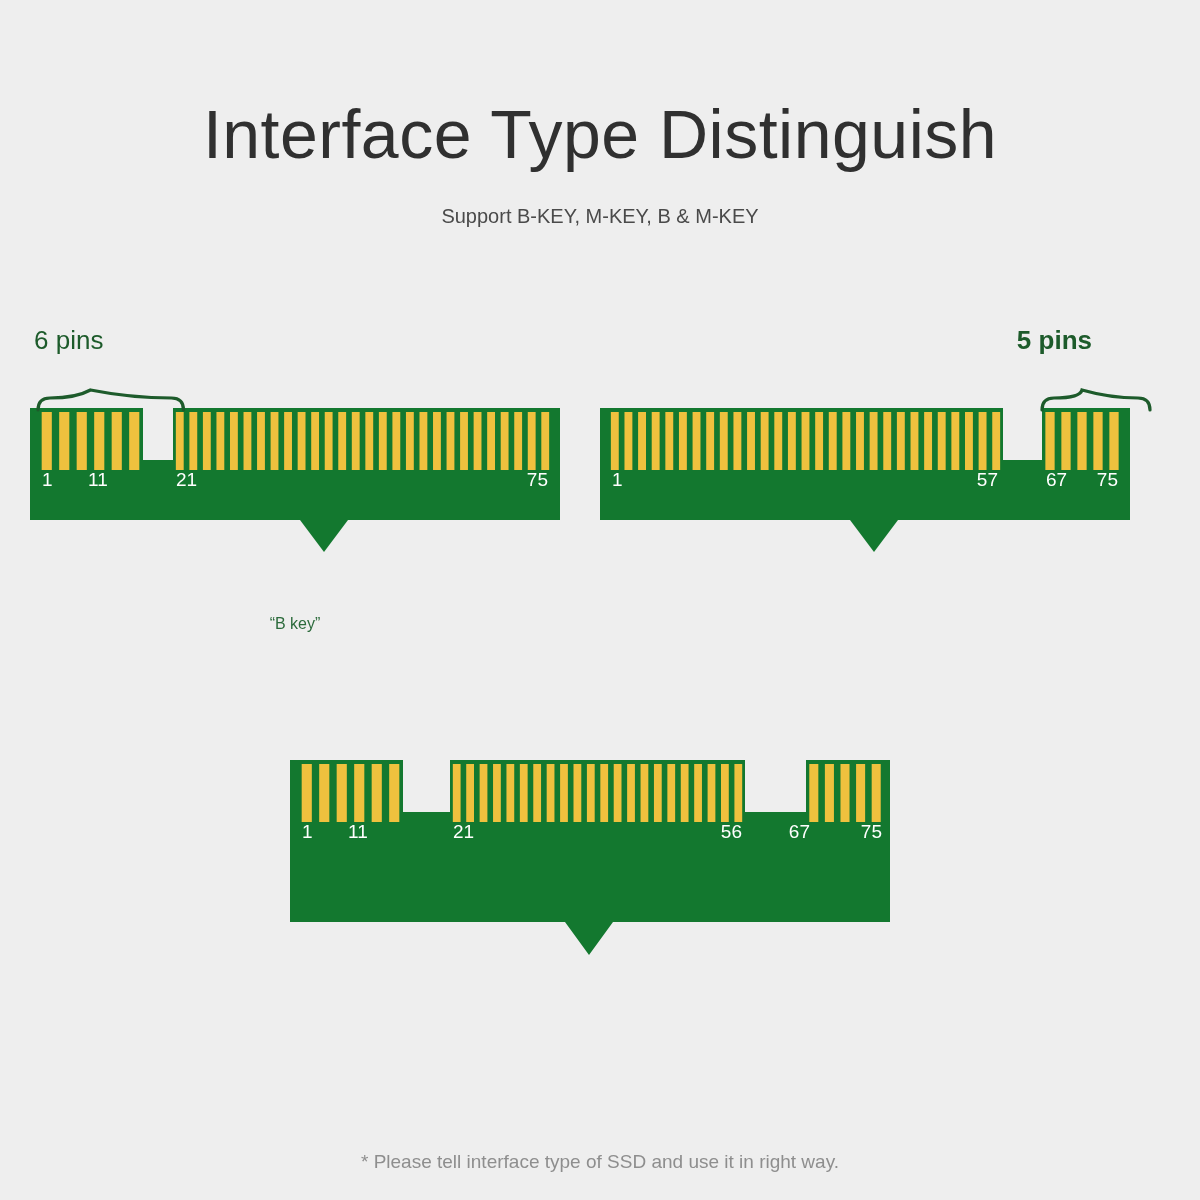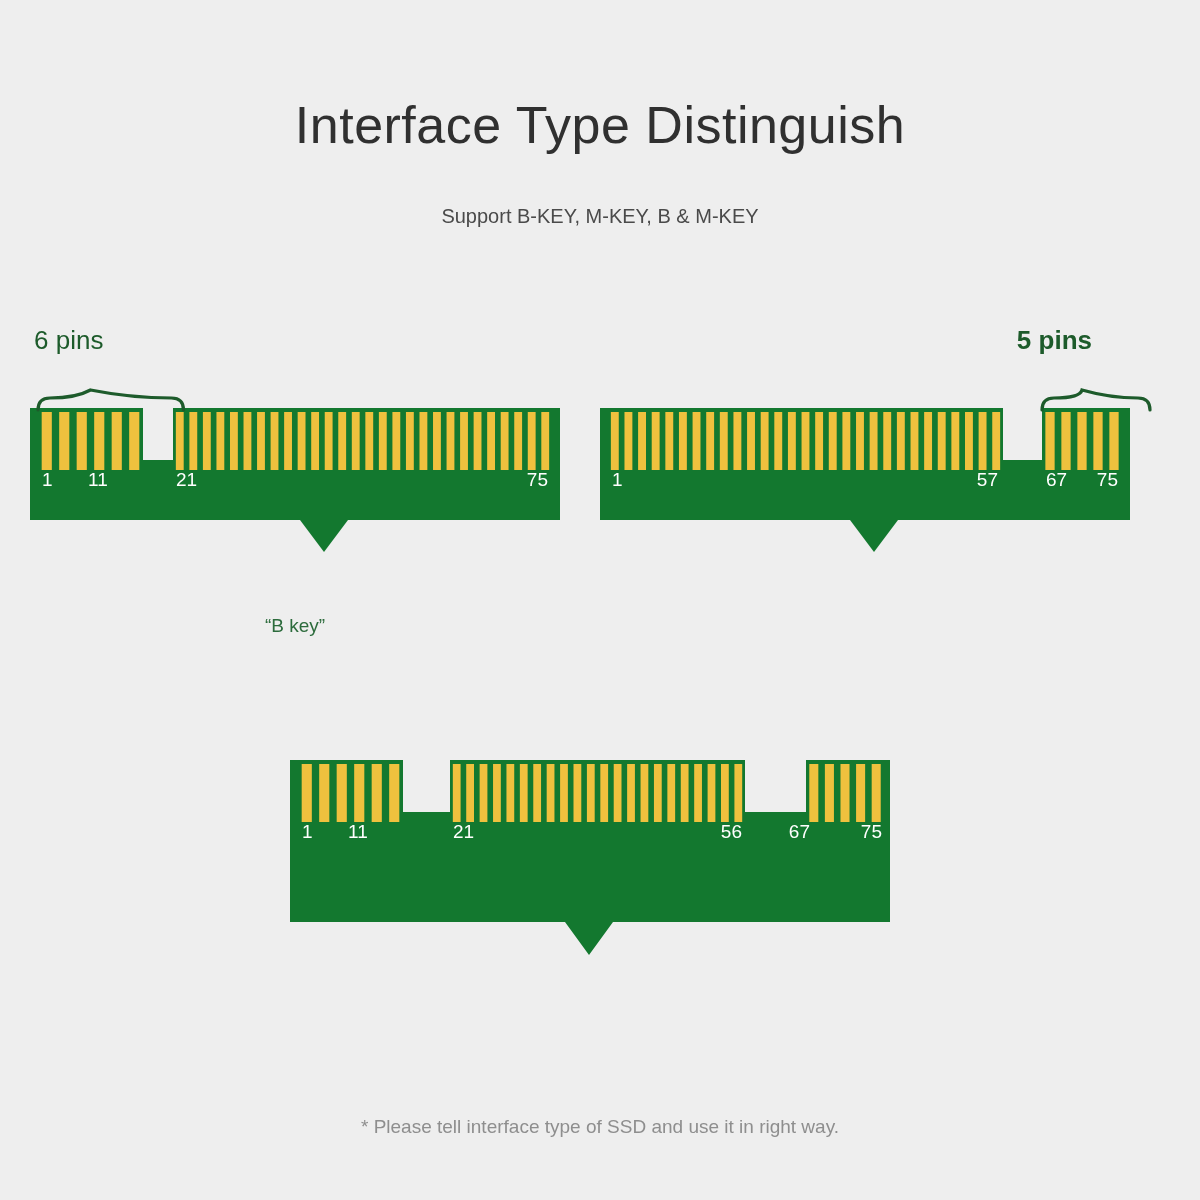--- a/index.html
+++ b/index.html
@@ -9,21 +9,21 @@
     font-family:"Liberation Sans", sans-serif;
     color:#333;
     overflow:hidden;
     position:relative;
   }
   .page{position:relative;width:1200px;height:1200px;}
 
   .title{
     position:absolute;top:95px;left:0;width:1200px;
     text-align:center;
-    font-size:52px;
+    font-size:68px;
     font-weight:400;
     color:#303030;
     letter-spacing:0.5px;
   }
   .subtitle{
     position:absolute;top:205px;left:0;width:1200px;
     text-align:center;
     font-size:20px;
     font-weight:400;
     color:#4a4a4a;
@@ -40,34 +40,34 @@
   .pins-note{
     position:absolute;
     font-size:26px;
     color:#1d5b2b;
     white-space:nowrap;
   }
   .caption{
     position:absolute;
     width:100%;
     text-align:center;
-    font-size:19px;
+    font-size:16px;
     color:#2c6b3c;
     white-space:nowrap;
   }
 
   .footer{
     position:absolute;
     left:0;width:1200px;
     text-align:center;
     color:#8e8e8e;
     font-size:19px;
     line-height:1.55;
   }
-  .footer .l1{display:block;}
+  .footer .l1{display:block;margin-top:35px;}
   .footer .l2{display:block;}
 </style>
 </head>
 <body>
 
 <div class="page">
 
   <div class="title">Interface Type Distinguish</div>
   <div class="subtitle">Support B-KEY, M-KEY, B &amp; M-KEY</div>
 

